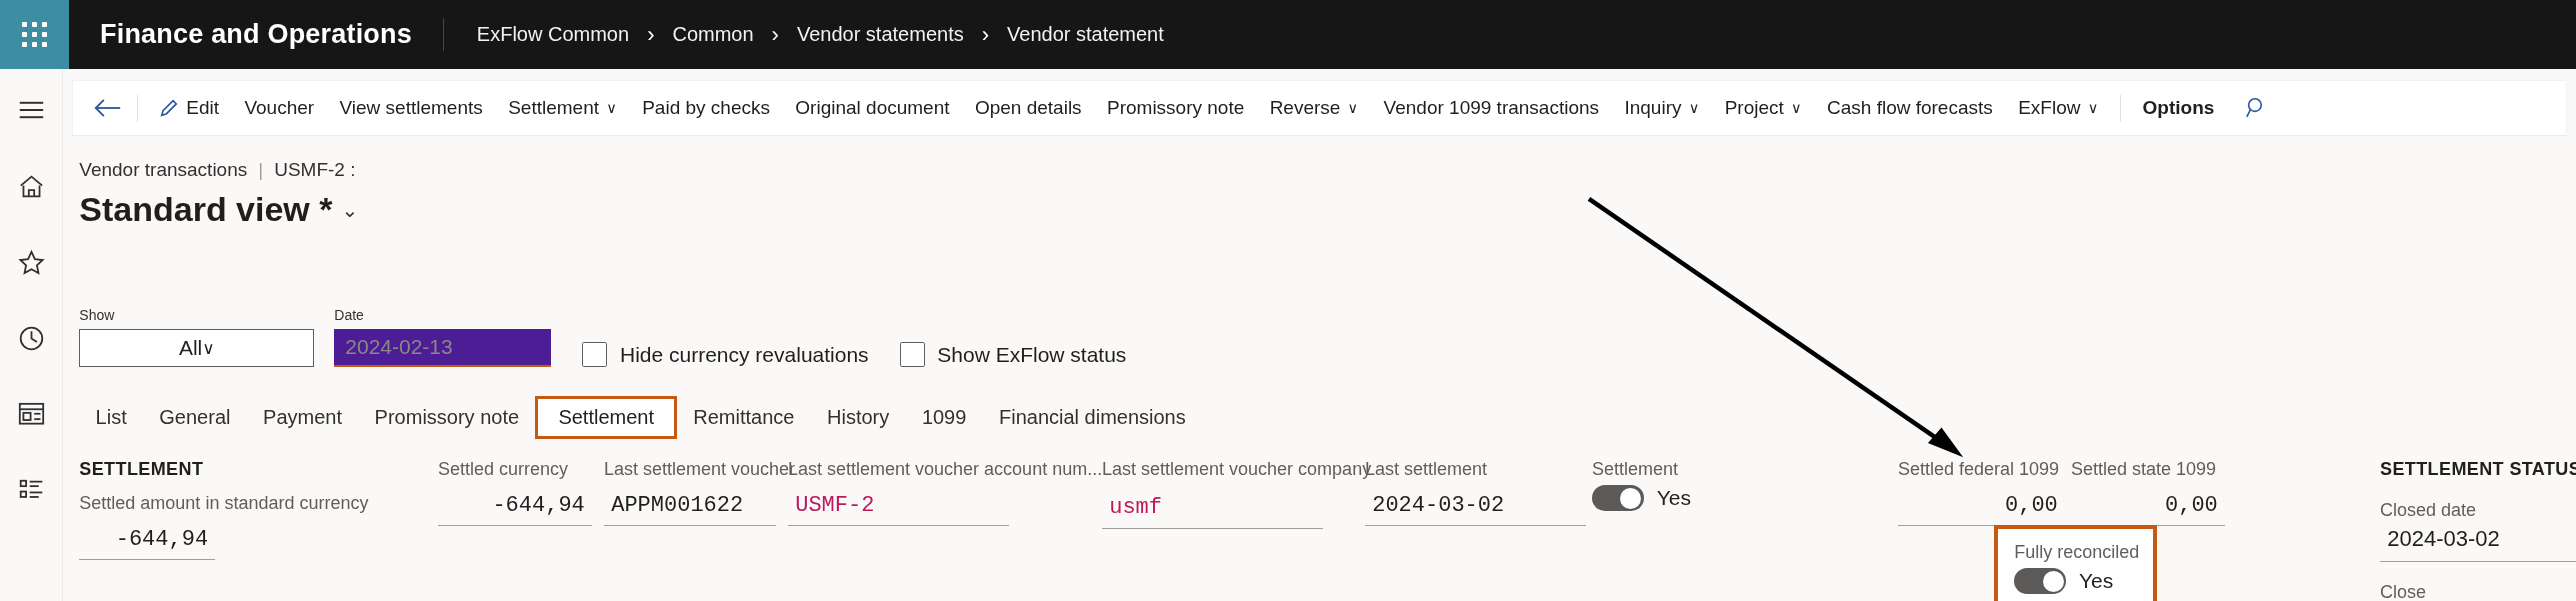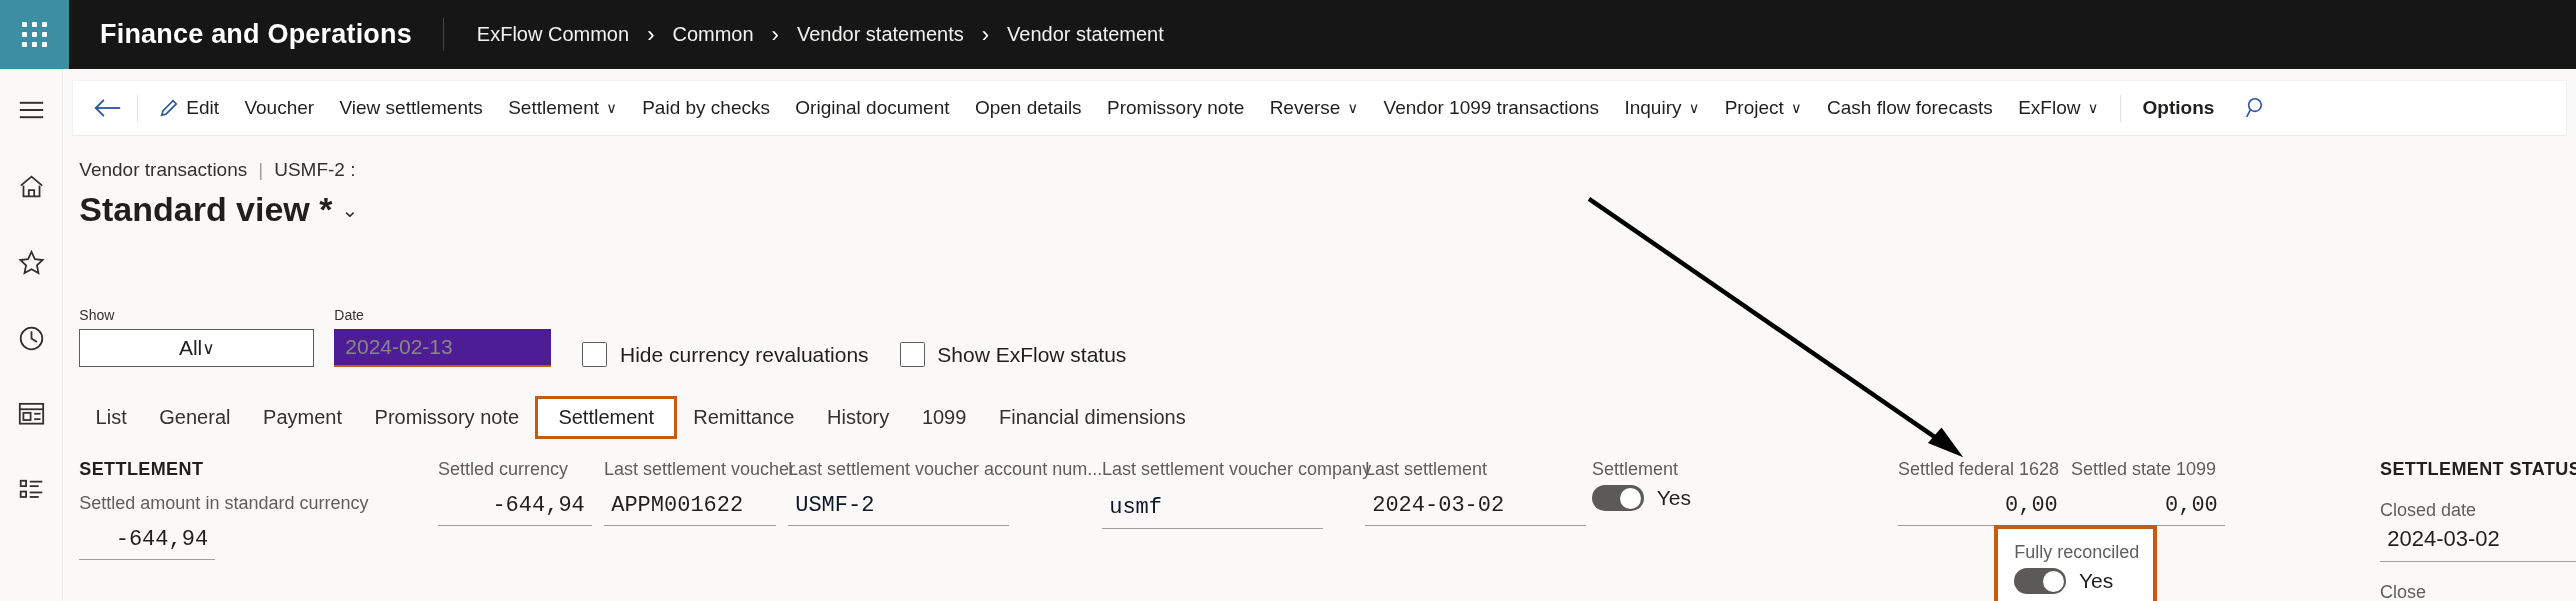--- a/index.html
+++ b/index.html
@@ -129,21 +129,21 @@
 
   
   .grid { position: absolute; top: 390px; left: 0; width: 2513px; }
   .cell { position: absolute; }
   .grp-head { font-size: 18px; font-weight: 700; color: #201f1e; letter-spacing: 0.4px; }
   .f-label { font-size: 18px; color: #605e5c; white-space: nowrap; }
   .f-value {
     font-size: 22px; color: #201f1e; padding: 5.4px 7.2px 7.2px 7.2px;
     border-bottom: 0.9px solid #a19f9d; white-space: nowrap; font-family: Liberation Mono, monospace;
   }
-  .f-value.link { color: #0f172a; }
+  .f-value.link { color: #be185d; }
   .f-value.right { text-align: right; }
 
   .toggle-row { display: flex; align-items: center; gap: 12.7px; padding-top: 5.4px; }
   .toggle {
     width: 52px; height: 26px; border-radius: 13.6px; background: #5b5a58; position: relative; flex: none;
   }
   .toggle .knob {
     position: absolute; top: 2.7px; right: 2.7px; width: 21px; height: 21px;
     border-radius: 50%; background: #ffffff;
   }
@@ -410,21 +410,21 @@
         <div class="f-label">Settlement</div>
         <div class="toggle-row">
           <span class="toggle">
               <span class="knob"></span>
             </span>
           <span class="toggle-txt">Yes</span>
         </div>
       </div>
 
       <div class="cell" style="left:1835px; top:0; width:167px;">
-        <div class="f-label">Settled federal 1628</div>
+        <div class="f-label">Settled federal 1099</div>
         <div class="f-value right" style="margin-top:7.2px;">0,00</div>
       </div>
 
       <div class="cell" style="left:2008px; top:0; width:154px;">
         <div class="f-label">Settled state 1099</div>
         <div class="f-value right" style="margin-top:7.2px;">0,00</div>
       </div>
     </div>
 
     <div class="anno-box" style="left:1931px; top:456px; width:163px; height:99px;">

